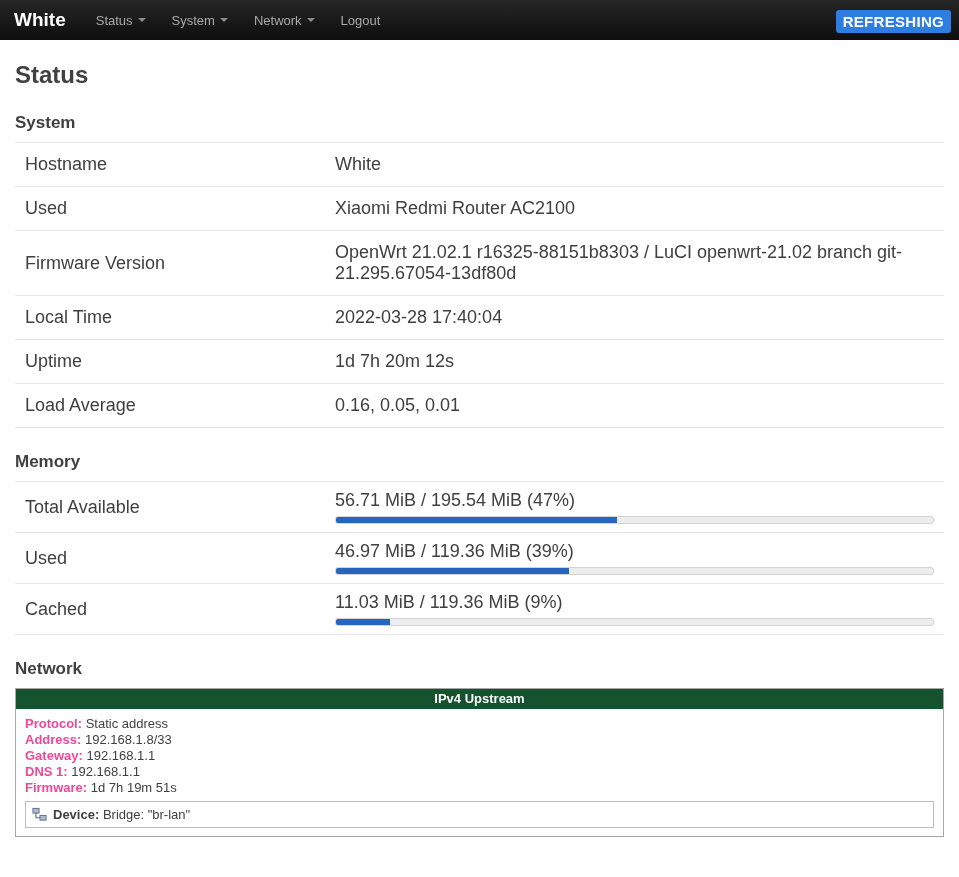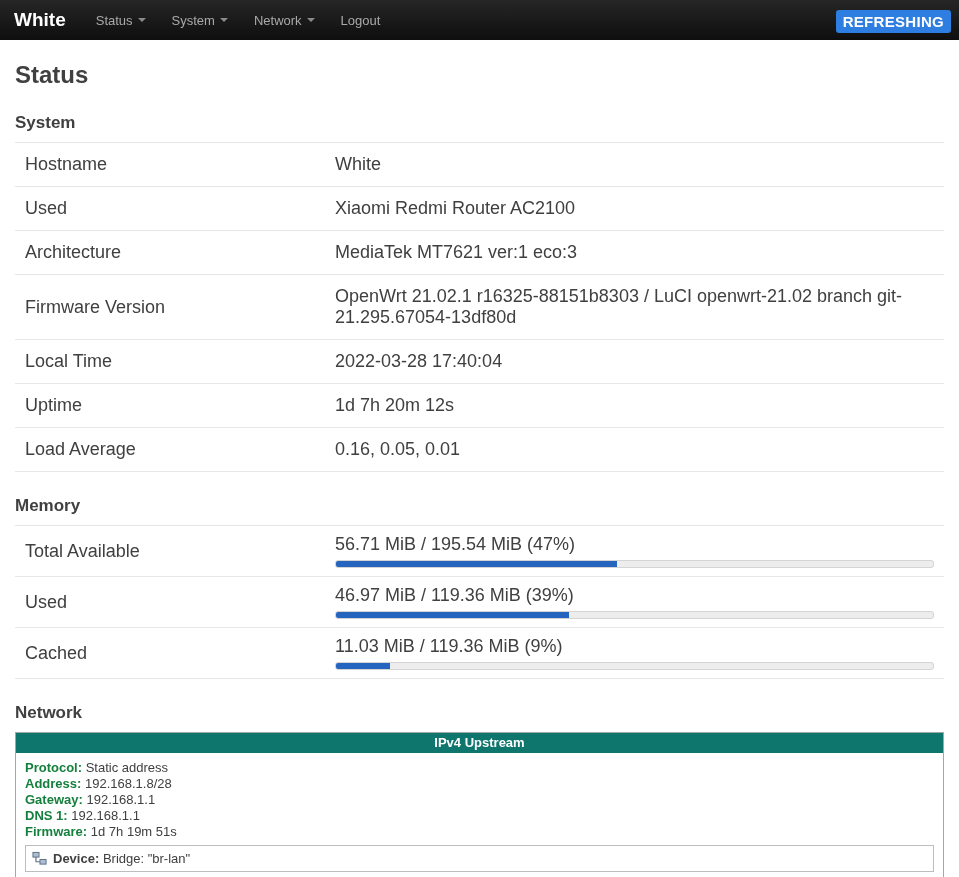--- a/index.html
+++ b/index.html
@@ -48,25 +48,25 @@
   .mem-text { margin-bottom:5px; }
   .bar {
     height:8px; background:#ededed; border:1px solid #d4d4d4;
     border-radius:3px; overflow:hidden; width:100%;
   }
   .bar-fill { height:100%; background:#2565c0; }
 
   
   .net-box { border:1px solid #a6a6a6; margin-top:2px; }
   .net-header {
-    background:#0f766e; color:#ffffff; font-weight:bold; text-align:center;
+    background:#14532d; color:#ffffff; font-weight:bold; text-align:center;
     padding:2px 0 3px; font-size:13px;
   }
   .net-body { padding:7px 9px 8px; line-height:16px; }
-  .net-line b { color:#15803d; }
+  .net-line b { color:#ec4899; }
   .device-box { border:1px solid #bdbdbd; margin-top:5px; padding:4px 6px; line-height:17px; }
   .device-line { display:flex; align-items:center; gap:6px; }
   .bridge-icon-svg { flex:0 0 auto; }
 </style>
 </head>
 <body>
 
 <div class="navbar">
   <span class="brand">White</span>
 
@@ -96,24 +96,20 @@
   <h3 class="section-title">System</h3>
   <table class="info">
     <tbody>
         <tr>
       <td class="label">Hostname</td>
       <td>White</td>
     </tr>
     <tr>
       <td class="label">Used</td>
       <td>Xiaomi Redmi Router AC2100</td>
-    </tr>
-    <tr>
-      <td class="label">Architecture</td>
-      <td>MediaTek MT7621 ver:1 eco:3</td>
     </tr>
     <tr>
       <td class="label">Firmware Version</td>
       <td>OpenWrt 21.02.1 r16325-88151b8303 / LuCI openwrt-21.02 branch git-21.295.67054-13df80d</td>
     </tr>
     <tr>
       <td class="label">Local Time</td>
       <td>2022-03-28 17:40:04</td>
     </tr>
     <tr>
@@ -164,21 +160,21 @@
 
   <div class="net-box">
     <div class="net-header">IPv4 Upstream</div>
     <div class="net-body">
       <div class="net-line">
         <b>Protocol:</b>
         <span>Static address</span>
       </div>
       <div class="net-line">
         <b>Address:</b>
-        <span>192.168.1.8/28</span>
+        <span>192.168.1.8/33</span>
       </div>
       <div class="net-line">
         <b>Gateway:</b>
         <span>192.168.1.1</span>
       </div>
       <div class="net-line">
         <b>DNS 1:</b>
         <span>192.168.1.1</span>
       </div>
       <div class="net-line">

